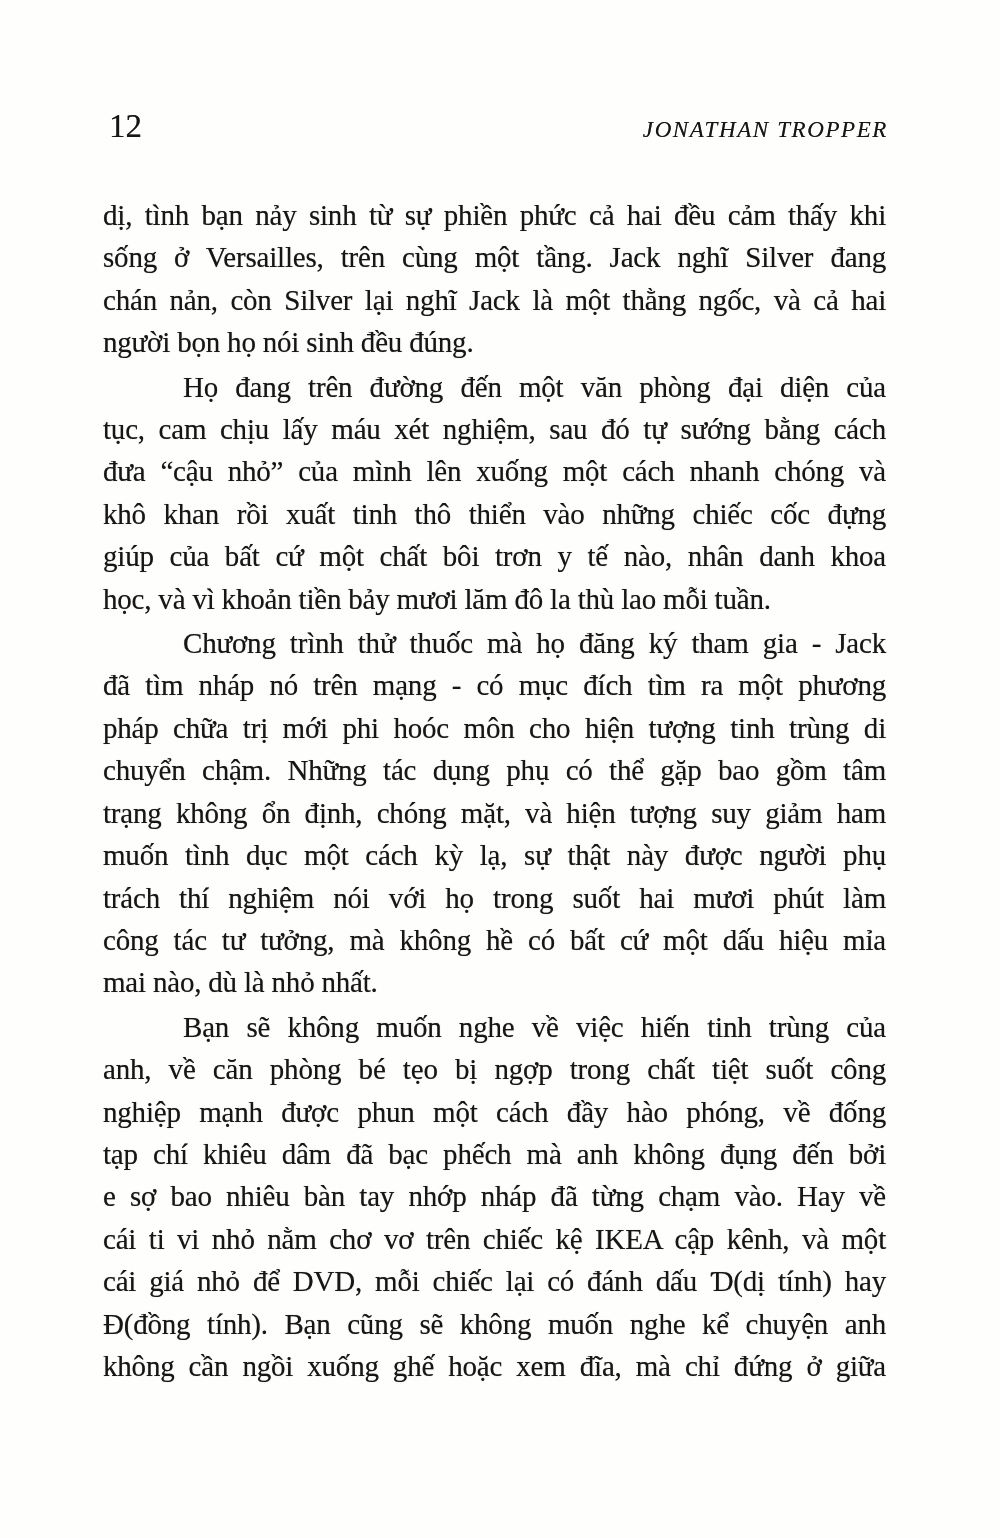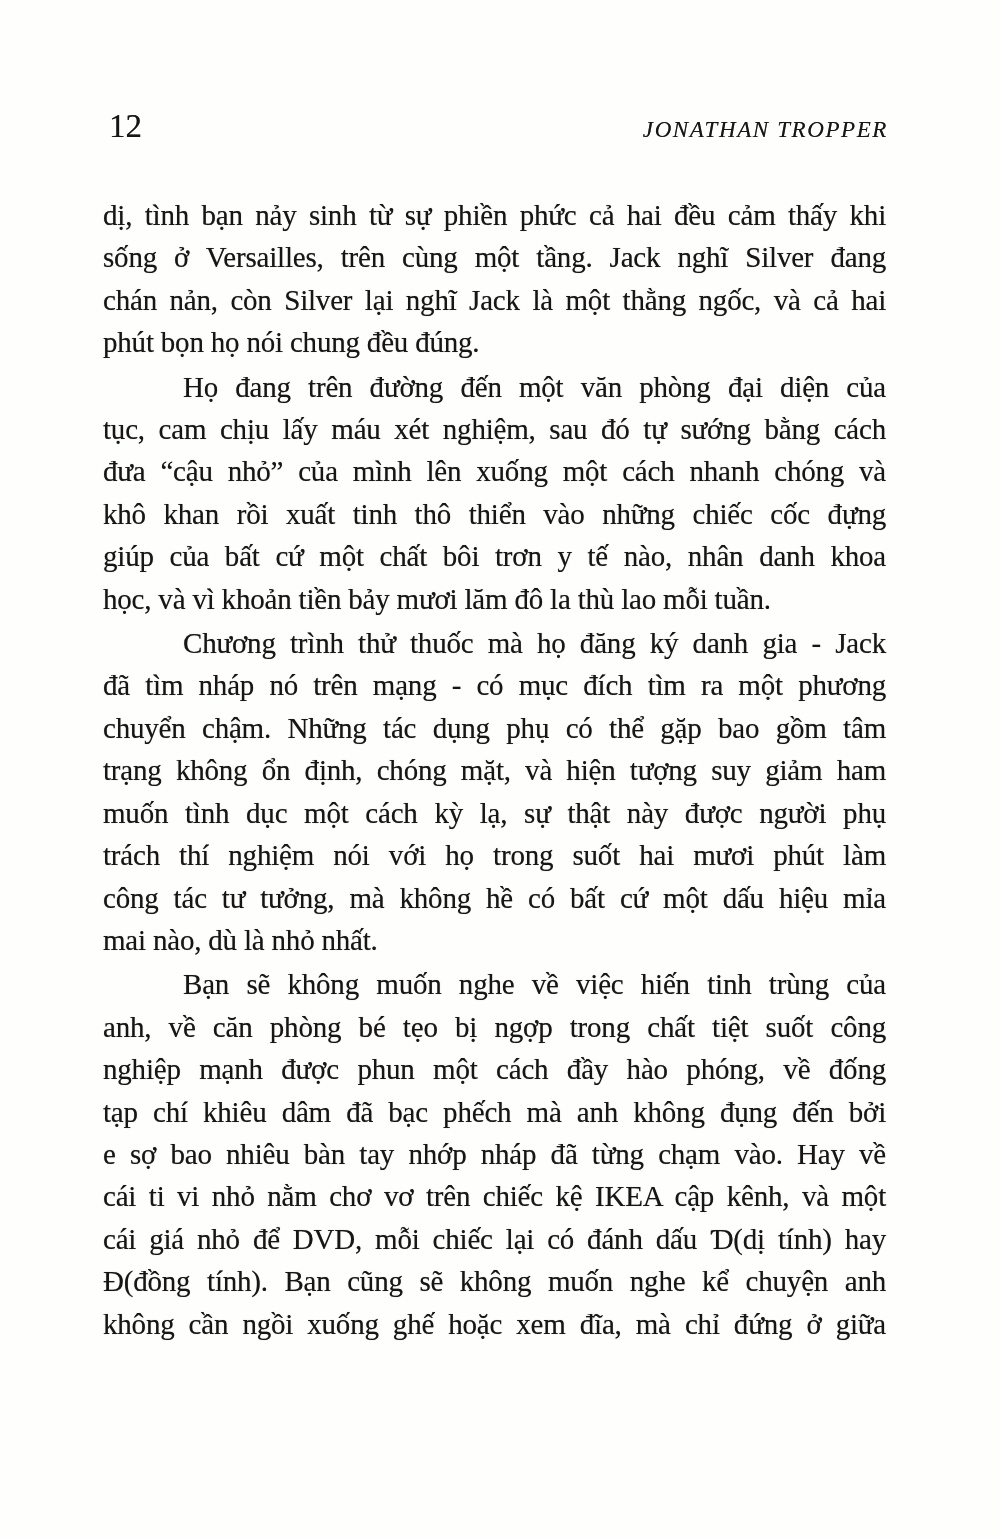--- a/index.html
+++ b/index.html
@@ -74,33 +74,34 @@
   <header class="running-head">
     <span class="folio">12</span>
     <span class="author">JONATHAN TROPPER</span>
   </header>
 
   <main class="text-block" id="text-body">
       <div class="paragraph">
         <div class="line">dị, tình bạn nảy sinh từ sự phiền phức cả hai đều cảm thấy khi</div>
         <div class="line">sống ở Versailles, trên cùng một tầng. Jack nghĩ Silver đang</div>
         <div class="line">chán nản, còn Silver lại nghĩ Jack là một thằng ngốc, và cả hai</div>
-        <div class="line para-end">phút bọn họ nói chung đều đúng.</div>
+        <div class="line para-end">người bọn họ nói sinh đều đúng.</div>
       </div>
       <div class="paragraph">
         <div class="line indent">Họ đang trên đường đến một văn phòng đại diện của</div>
         <div class="line">tục, cam chịu lấy máu xét nghiệm, sau đó tự sướng bằng cách</div>
         <div class="line">đưa “cậu nhỏ” của mình lên xuống một cách nhanh chóng và</div>
         <div class="line">khô khan rồi xuất tinh thô thiển vào những chiếc cốc đựng</div>
         <div class="line">giúp của bất cứ một chất bôi trơn y tế nào, nhân danh khoa</div>
         <div class="line para-end">học, và vì khoản tiền bảy mươi lăm đô la thù lao mỗi tuần.</div>
       </div>
       <div class="paragraph">
-        <div class="line indent">Chương trình thử thuốc mà họ đăng ký danh gia - Jack</div>
+        <div class="line indent">Chương trình thử thuốc mà họ đăng ký tham gia - Jack</div>
         <div class="line">đã tìm nháp nó trên mạng - có mục đích tìm ra một phương</div>
+        <div class="line">pháp chữa trị mới phi hoóc môn cho hiện tượng tinh trùng di</div>
         <div class="line">chuyển chậm. Những tác dụng phụ có thể gặp bao gồm tâm</div>
         <div class="line">trạng không ổn định, chóng mặt, và hiện tượng suy giảm ham</div>
         <div class="line">muốn tình dục một cách kỳ lạ, sự thật này được người phụ</div>
         <div class="line">trách thí nghiệm nói với họ trong suốt hai mươi phút làm</div>
         <div class="line">công tác tư tưởng, mà không hề có bất cứ một dấu hiệu mỉa</div>
         <div class="line para-end">mai nào, dù là nhỏ nhất.</div>
       </div>
       <div class="paragraph">
         <div class="line indent">Bạn sẽ không muốn nghe về việc hiến tinh trùng của</div>
         <div class="line">anh, về căn phòng bé tẹo bị ngợp trong chất tiệt suốt công</div>

